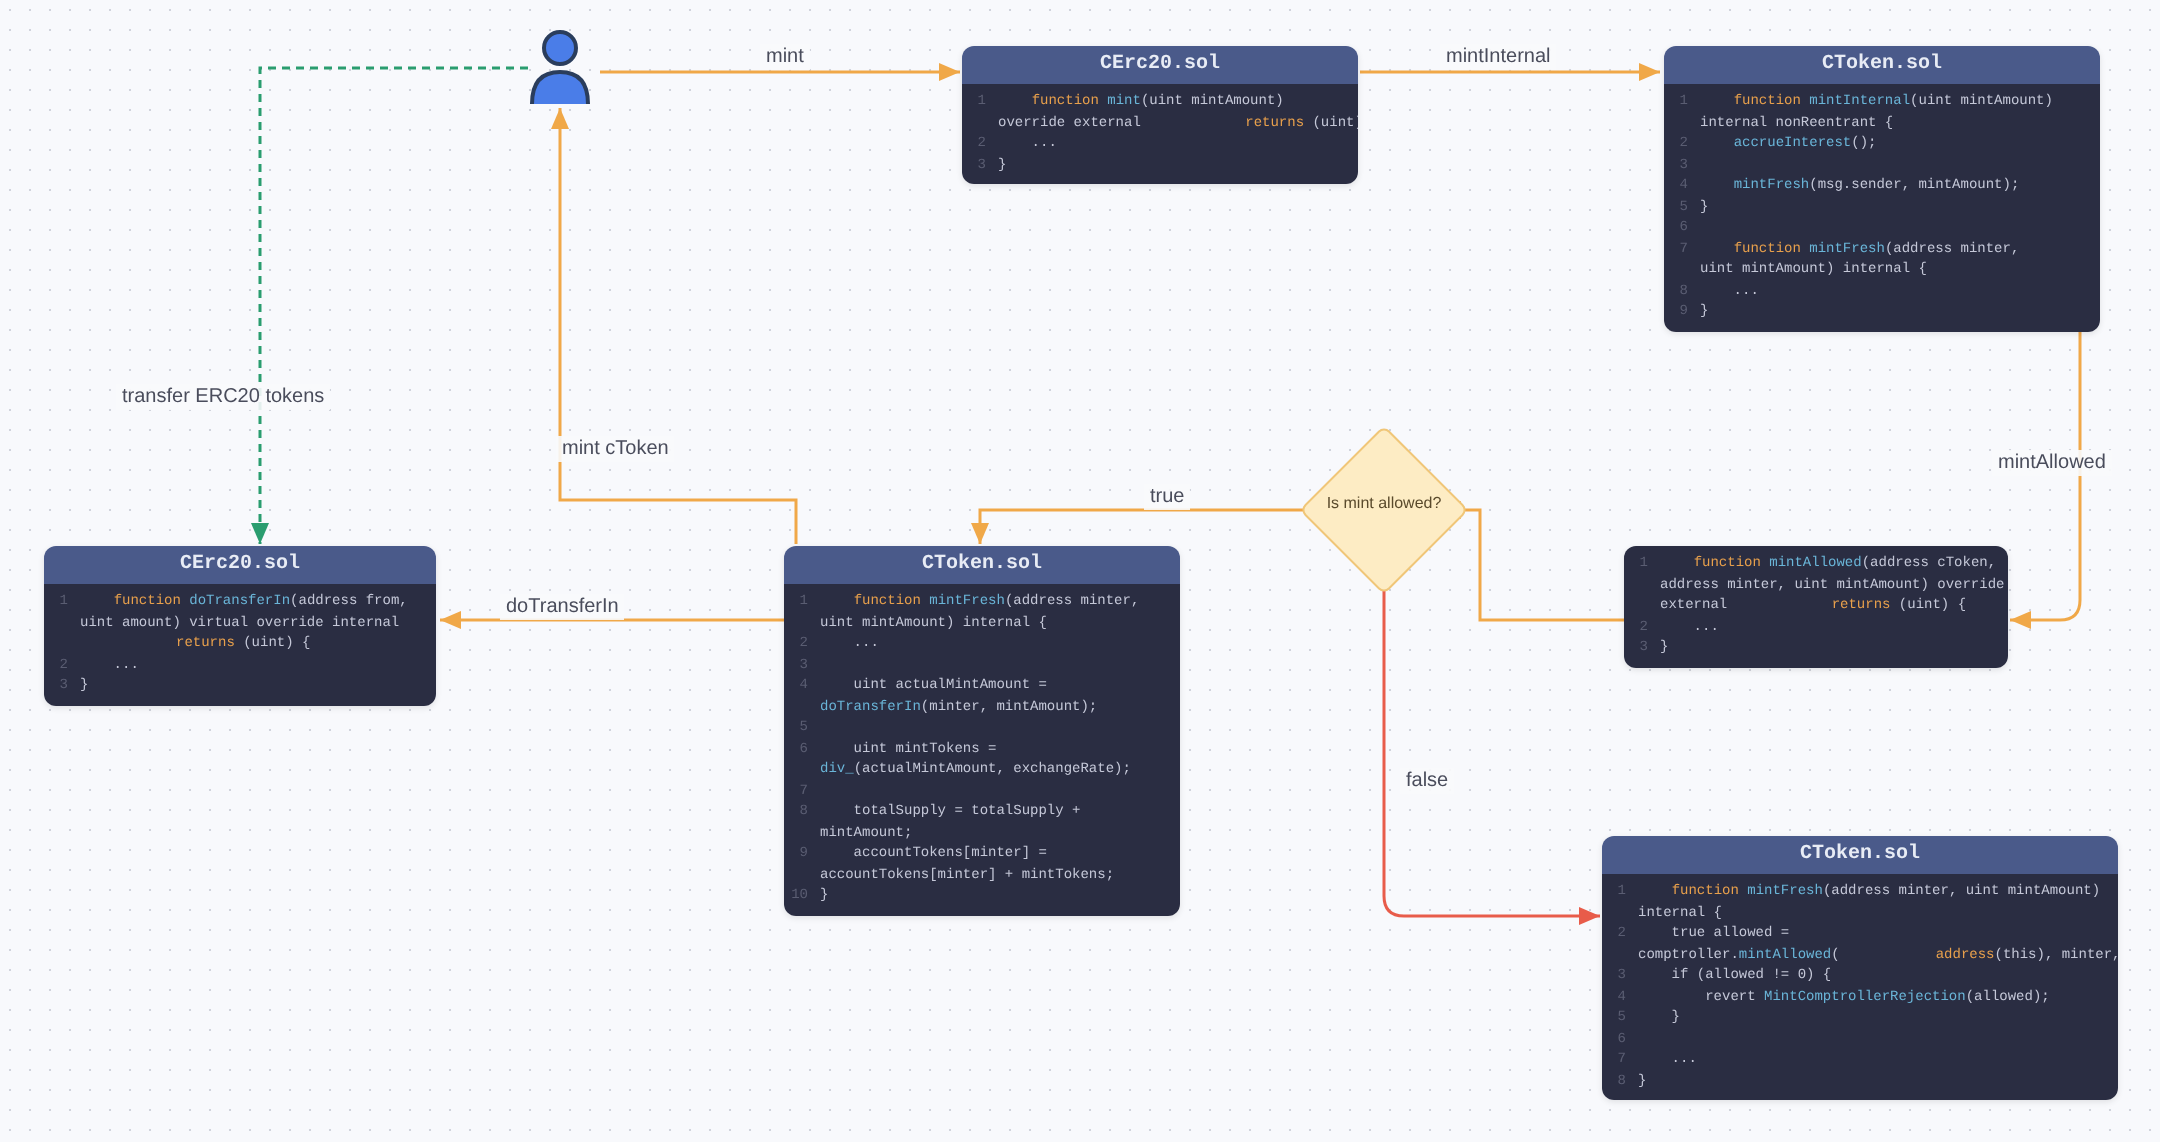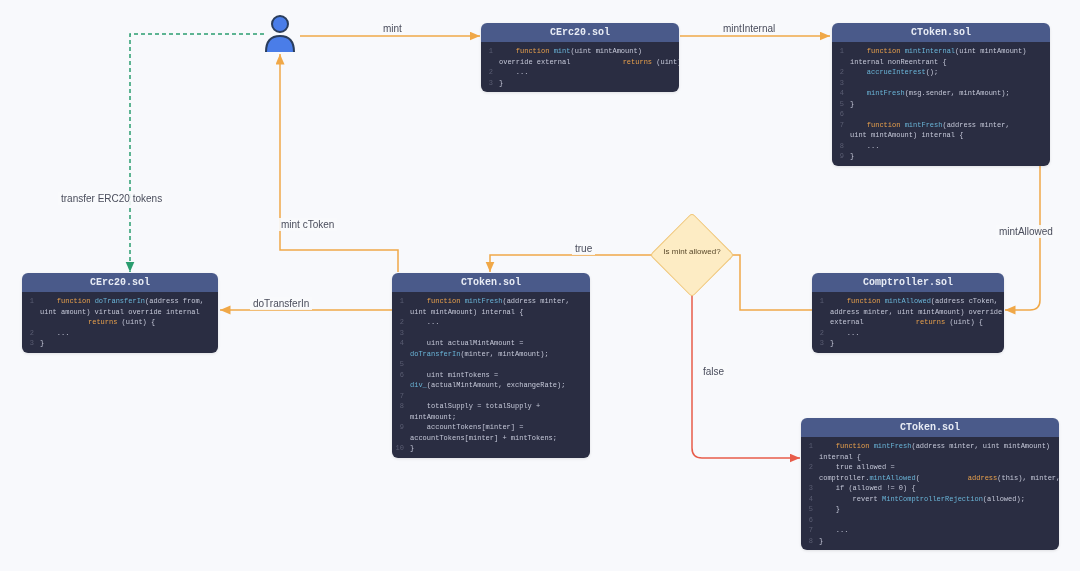--- a/index.html
+++ b/index.html
@@ -134,21 +134,21 @@
 <div class="diamond" style="left:662px; top:225px;"></div>
 <div class="diamond-text" style="left:662px; top:247px;">Is mint allowed?</div>
 
 <div class="edge-label" style="left:380px; top:22px;">mint</div>
 <div class="edge-label" style="left:720px; top:22px;">mintInternal</div>
 <div class="edge-label" style="left:996px; top:225px;">mintAllowed</div>
 <div class="edge-label" style="left:58px; top:192px;">transfer ERC20 tokens</div>
 <div class="edge-label" style="left:278px; top:218px;">mint cToken</div>
 <div class="edge-label" style="left:250px; top:297px;">doTransferIn</div>
 <div class="edge-label" style="left:572px; top:242px;text-align:center;">true</div>
-<div class="edge-label" style="left:700px; top:365px;">false</div>
+<div class="edge-label" style="left:700px; top:384px;">false</div>
 
 <div class="node" style="left:481px; top:23px; width:198px;">
   <div class="node-header">CErc20.sol</div>
   <div class="node-body">
       <div class="code-line">
         <span class="line-num">1</span>
         <span class="code-text">    <span class="kw-func">function</span> <span class="kw-name">mint</span>(uint mintAmount)</span>
       </div>
       <div class="code-line">
         <span class="line-num"></span>
@@ -301,21 +301,20 @@
         <span class="code-text">accountTokens[minter] + mintTokens;</span>
       </div>
       <div class="code-line">
         <span class="line-num">10</span>
         <span class="code-text">}</span>
       </div>
     </div>
 </div>
 
 <div class="node" style="left:812px; top:273px; width:192px;">
-  <div class="node-header">Comptroller.sol</div>
   <div class="node-body">
       <div class="code-line">
         <span class="line-num">1</span>
         <span class="code-text">    <span class="kw-func">function</span> <span class="kw-name">mintAllowed</span>(address cToken,</span>
       </div>
       <div class="code-line">
         <span class="line-num"></span>
         <span class="code-text">address minter, uint mintAmount) override</span>
       </div>
       <div class="code-line">

